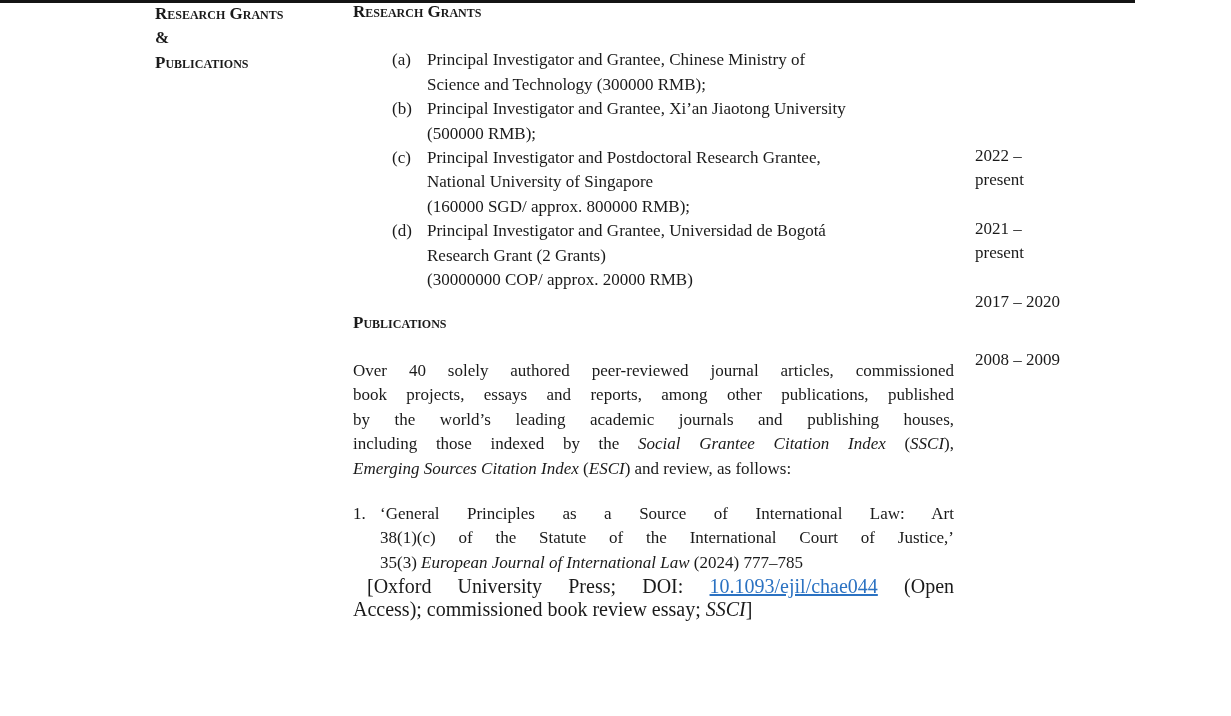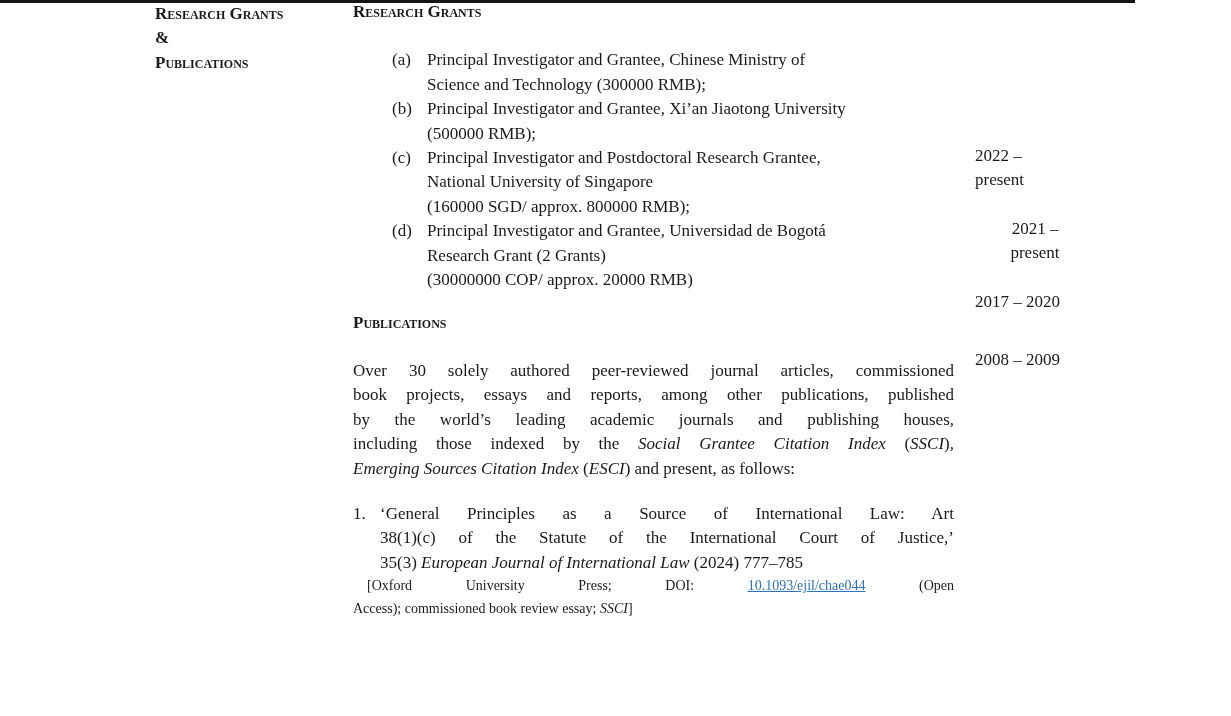--- a/index.html
+++ b/index.html
@@ -17,35 +17,35 @@
   
   .content{position:absolute;left:353px;top:0;width:601px;}
   .heading{font-weight:bold;font-variant:small-caps;}
   .para1{margin-top:23px;}
   .grants-list{margin-top:24px;}
   .pub-heading{margin-top:19px;}
   .para2{margin-top:23px;}
   .citation-row{margin-top:21px;display:flex;}
   .citation-number{width:27px;flex:0 0 27px;}
   .citation-body{flex:1;}
-  .citation-note{font-size:14px;line-height:22.4px;}
+  .citation-note{font-size:20px;line-height:22.4px;}
   .citation-note .line:first-child{padding-left:14px;}
   
   .line{text-align:left;}
   .line.j{text-align:justify;text-align-last:justify;}
   .it{font-style:italic;text-align:center;}
   .doc-link{color:#2b72c2;text-decoration:underline;cursor:pointer;}
   
   .grant-row{display:flex;}
   .grant-marker{flex:0 0 35px;margin-left:39px;}
   .grant-text{flex:1;white-space:pre-line;}
   
   .date-entry{position:absolute;left:975px;width:120px;white-space:pre-line;}
   .d1{top:144px;}
-  .d2{top:217px;text-align:center;}
+  .d2{top:217px;}
   .d3{top:290px;}
   .d4{top:348px;}
 </style>
 </head>
 <body>
 
 <div class="page">
 
   <div class="top-bar">
     <div class="top-dark"></div>
@@ -84,25 +84,25 @@
           <div class="grant-marker">(d)</div>
           <div class="grant-text">Principal Investigator and Grantee, Universidad de Bogotá
 Research Grant (2 Grants)
 (30000000 COP/ approx. 20000 RMB)</div>
         </div>
       </div>
 
     <div class="heading pub-heading">Publications</div>
 
     <div class="para2">
-        <div class="line j"><span>Over 30 solely authored peer-reviewed journal articles, commissioned</span></div>
+        <div class="line j"><span>Over 40 solely authored peer-reviewed journal articles, commissioned</span></div>
         <div class="line j"><span>book projects, essays and reports, among other publications, published</span></div>
         <div class="line j"><span>by the world’s leading academic journals and publishing houses,</span></div>
         <div class="line j"><span>including those indexed by the </span><span class="it">Social Grantee Citation Index</span><span> (</span><span class="it">SSCI</span><span>),</span></div>
-        <div class="line"><span class="it">Emerging Sources Citation Index</span><span> (</span><span class="it">ESCI</span><span>) and present, as follows:</span></div>
+        <div class="line"><span class="it">Emerging Sources Citation Index</span><span> (</span><span class="it">ESCI</span><span>) and review, as follows:</span></div>
       </div>
 
     <div class="citation-row">
       <div class="citation-number">1.</div>
       <div class="citation-body">
           <div class="line j"><span>‘General Principles as a Source of International Law: Art</span></div>
           <div class="line j"><span>38(1)(c) of the Statute of the International Court of Justice,’</span></div>
           <div class="line"><span>35(3) </span><span class="it">European Journal of International Law</span><span> (2024) 777–785</span></div>
         </div>
     </div>

